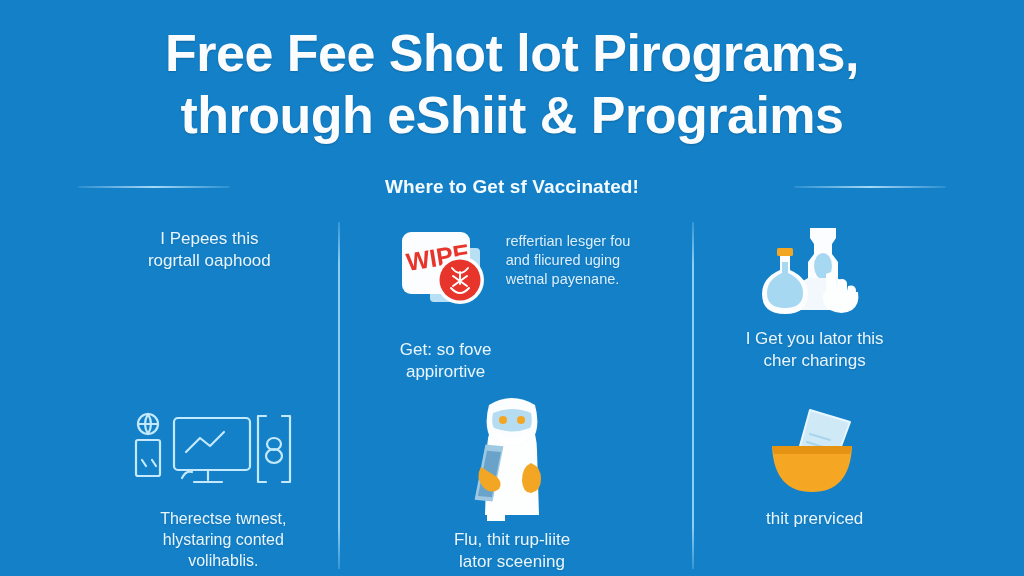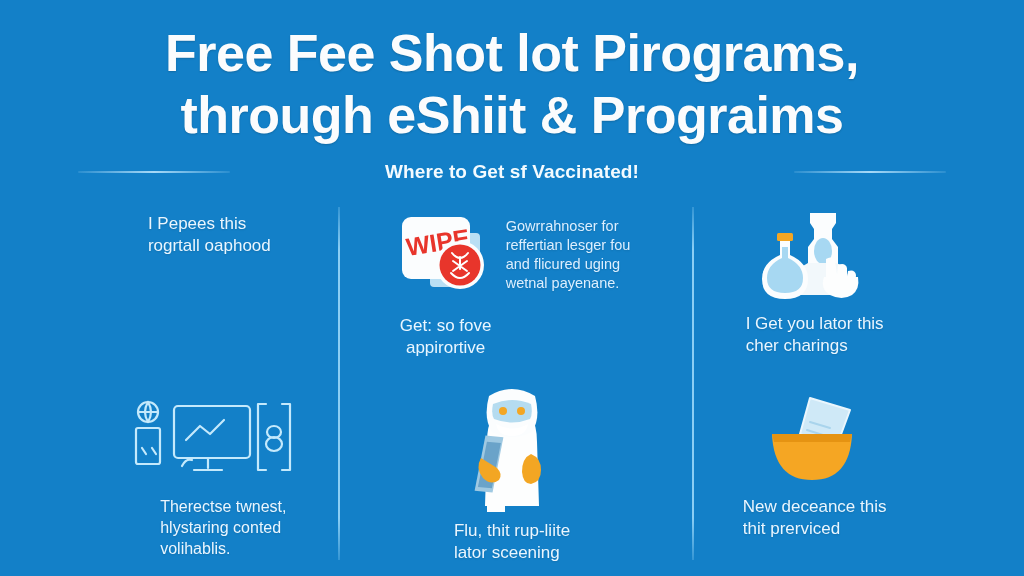--- a/index.html
+++ b/index.html
@@ -25,21 +25,21 @@
     font-size:52px;
     line-height:62px;
     letter-spacing:-0.5px;
     color:#fbfcfd;
     text-shadow:0 1px 2px rgba(0,0,0,0.18);
     white-space:nowrap;
   }
 
   
   .subtitle-row {
-    margin-top:15px;
+    margin-top:30px;
     display:flex;
     align-items:center;
     justify-content:center;
     gap:0;
     padding:0 78px;
   }
   .rule {
     height:2px;
     background:linear-gradient(to right, rgba(175,222,250,0.15), rgba(175,222,250,0.95), rgba(175,222,250,0.15));
     flex:0 0 152px;
@@ -81,38 +81,39 @@
     align-items:center;
     justify-content:flex-start;
     padding:6px 8px 0 8px;
   }
   .cell.mid-top { flex-direction:row; align-items:flex-start; justify-content:center; gap:8px; padding-top:6px; }
 
   .icon-wrap { display:flex; align-items:center; justify-content:center; height:100px; }
   .icon-wrap.tall { height:132px; }
   .caption {
     margin-top:8px;
+    text-align:center;
     font-size:17px;
     line-height:22px;
     color:#eaf6ff;
     font-weight:normal;
     max-width:215px;
     text-shadow:0 1px 2px rgba(0,0,0,0.12);
   }
   .caption.three { font-size:16px; line-height:21px;margin-left:28px; }
   .body-text {
     font-size:14.5px;
     line-height:19px;
     color:#dcefff;
     max-width:160px;
     padding-top:12px;
     text-shadow:0 1px 2px rgba(0,0,0,0.12);
   }
   .mid-col-top-caption {
-    margin-top:10px;
+    margin-top:19px;
     text-align:center;
     font-size:17px;
     line-height:22px;
     color:#eaf6ff;
   }
   .midtop-left { display:flex; flex-direction:column; align-items:center; }
   svg { display:block; }
 </style>
 </head>
 <body>
@@ -192,21 +193,20 @@
                 <path d="M59 54 L73 64 M73 54 L59 64"></path>
               </g>
             </svg>
           </div>
           <div class="mid-col-top-caption">
             <div>Get: so fove</div>
             <div>appirortive</div>
           </div>
         </div>
         <div class="body-text">
-          <div>Gowrrahnoser for</div>
           <div>reffertian lesger fou</div>
           <div>and flicured uging</div>
           <div>wetnal payenane.</div>
         </div>
       </div>
 
       <div class="cell">
         <div class="icon-wrap tall">
           <svg width="118" height="132" viewBox="0 0 118 132">
             <path d="M34 62 q0 -34 25 -34 q25 0 25 34 L86 126 L32 126 Z" fill="#fdfefe"></path>
@@ -256,21 +256,20 @@
       <div class="cell">
         <div class="icon-wrap">
           <svg width="126" height="96" viewBox="0 0 126 96">
             <path d="M58 8 L98 20 L84 58 L48 44 Z" fill="#cfe9f7" stroke="#eaf6fd" stroke-width="2" stroke-linejoin="round"></path>
             <path d="M58 32 L78 38 M55 40 L74 46" stroke="#a9d4ec" stroke-width="2" stroke-linecap="round" fill="none"></path>
             <path d="M20 44 L100 44 Q98 90 60 90 Q22 90 20 44 Z" fill="#f5a623"></path>
             <path d="M20 44 L100 44 L98 52 L22 52 Z" fill="#e59312"></path>
           </svg>
         </div>
         <div class="caption">
-          <div>New deceance this</div>
           <div>thit prerviced</div>
         </div>
       </div>
 
     </div>
 
   </div>
 </div>
 
 </body></html>

